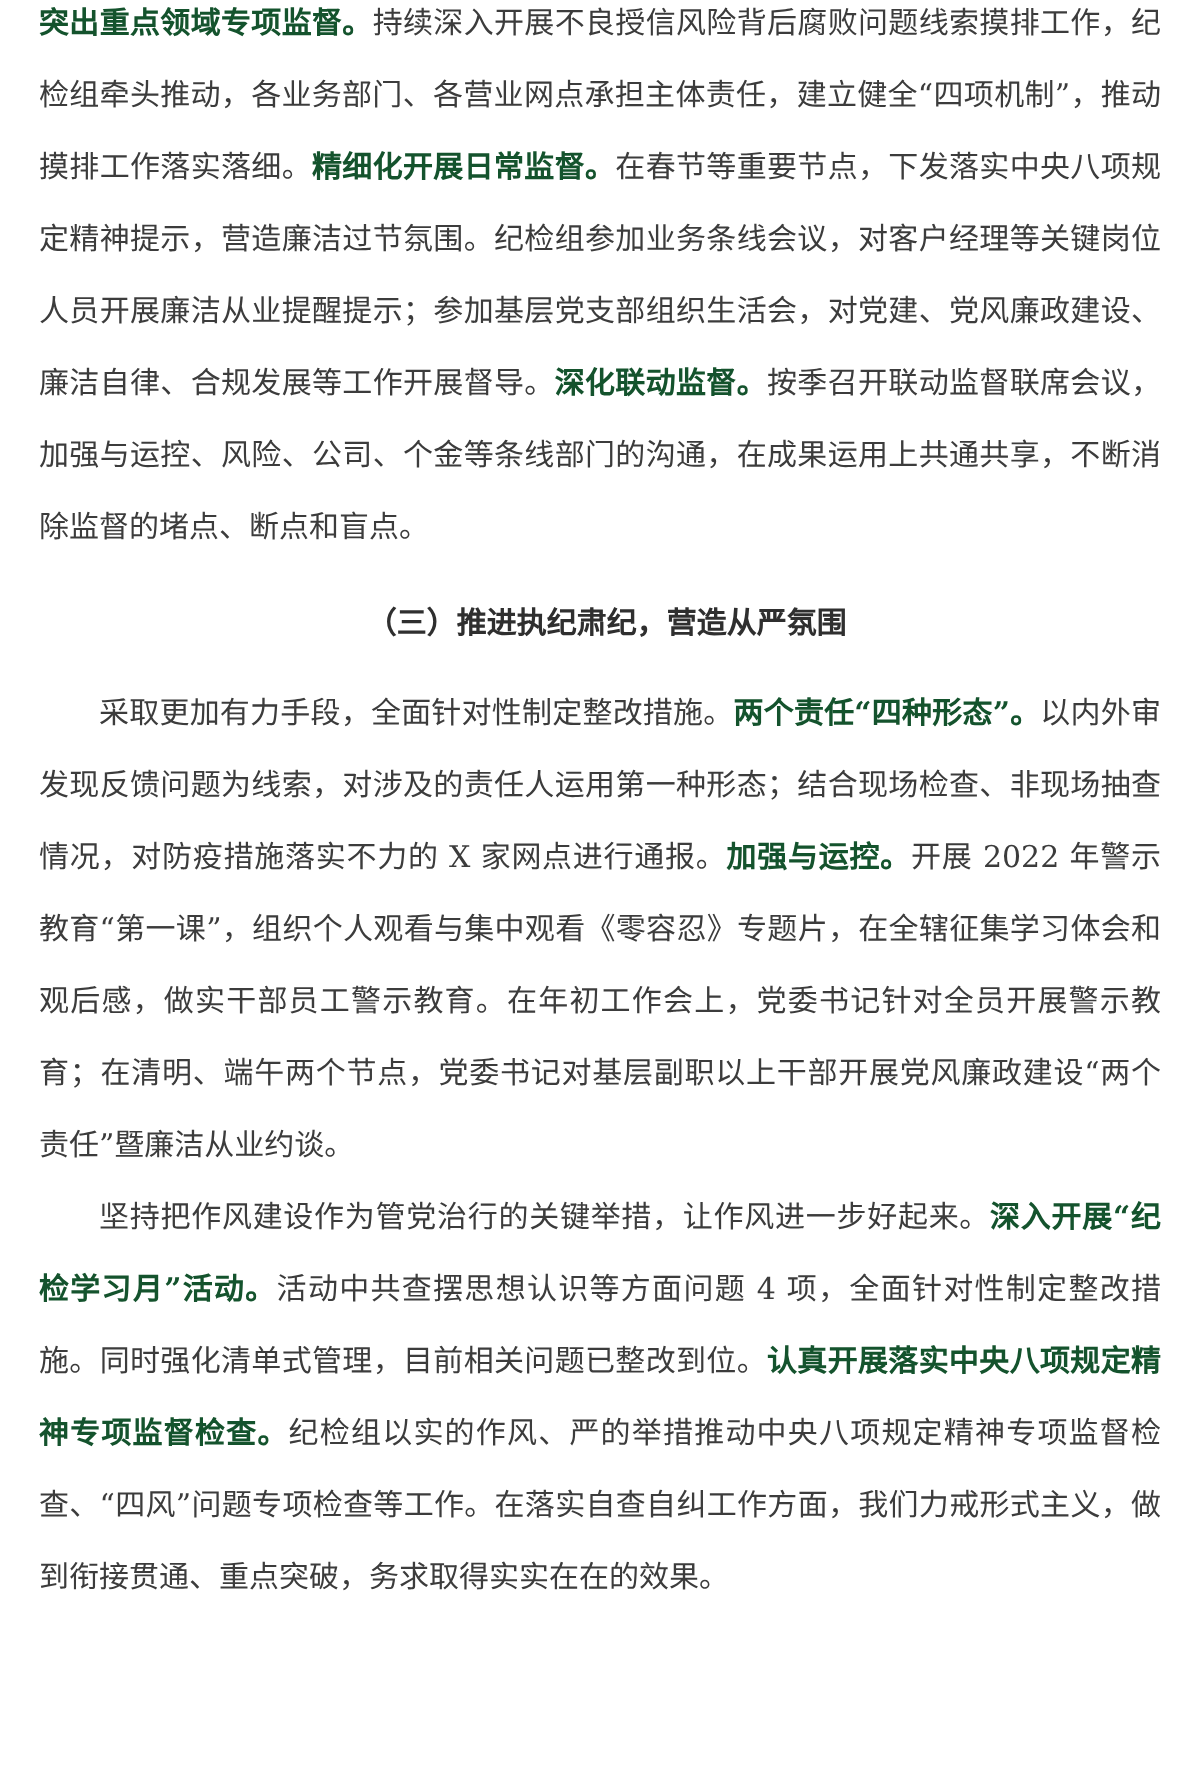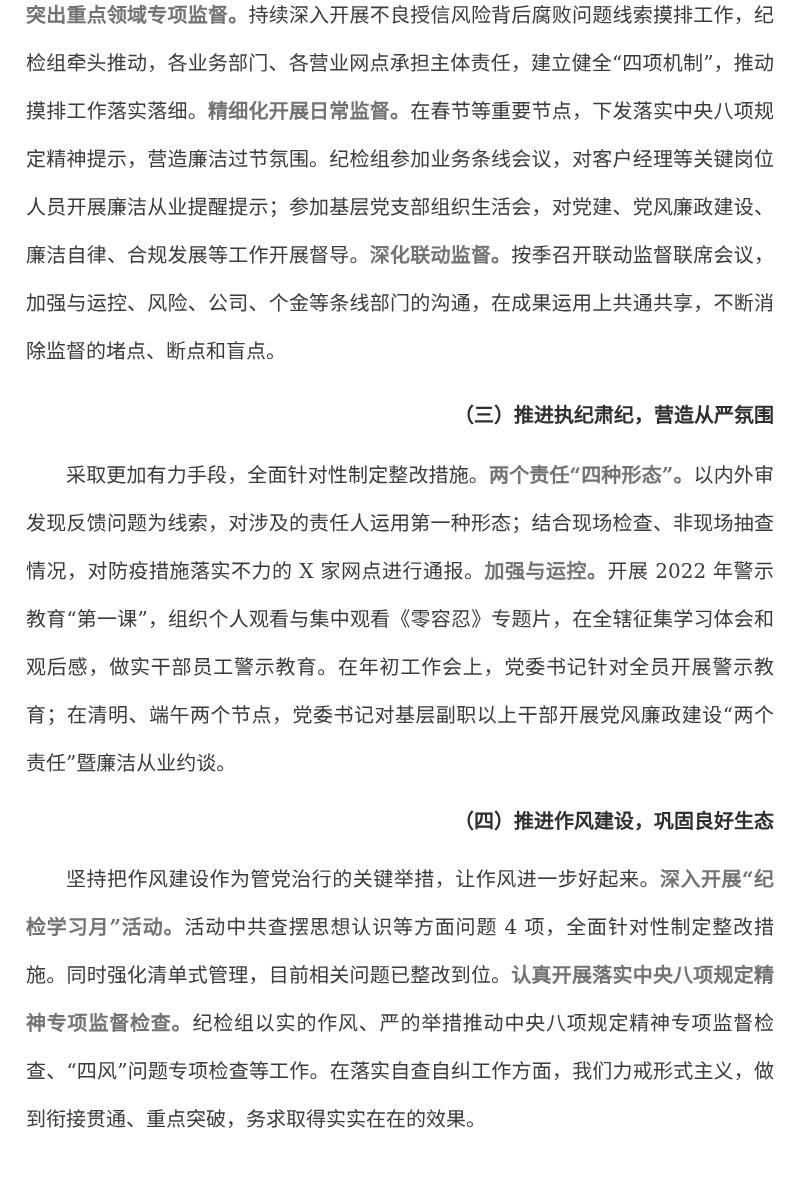--- a/index.html
+++ b/index.html
@@ -15,40 +15,39 @@
     background: #ffffff;
     color: #3c3c3c;
     font-size: 20px;
     line-height: 48px;
     text-align: justify;
   }
   .para { text-align: justify; }
   .para.first-block { margin-top: -9px; }
   .para.indent { text-indent: 2em; }
   .run { font-weight: 400; }
-  b.run { font-weight: 700; color: #737373; }
+  b.run { font-weight: 700; color: #14532d; }
   .heading {
     font-weight: 700;
     color: #2f2f2f;
     font-size: 20px;
     line-height: 48px;
     text-indent: 0.45em;
-    text-align: right;
+    text-align: center;
   }
   .heading.h-first { margin: 16px 0 12px 0; }
   .heading.h-second { margin: 10px 0 10px 0; }
 </style>
 </head>
 <body>
 
 <div class="page">
 
   <p class="para first-block"><b class="run">突出重点领域专项监督。</b><span class="run">持续深入开展不良授信风险背后腐败问题线索摸排工作，纪检组牵头推动，各业务部门、各营业网点承担主体责任，建立健全“四项机制”，推动摸排工作落实落细。</span><b class="run">精细化开展日常监督。</b><span class="run">在春节等重要节点，下发落实中央八项规定精神提示，营造廉洁过节氛围。纪检组参加业务条线会议，对客户经理等关键岗位人员开展廉洁从业提醒提示；参加基层党支部组织生活会，对党建、党风廉政建设、廉洁自律、合规发展等工作开展督导。</span><b class="run">深化联动监督。</b><span class="run">按季召开联动监督联席会议，加强与运控、风险、公司、个金等条线部门的沟通，在成果运用上共通共享，不断消除监督的堵点、断点和盲点。</span></p>
 
   <h2 class="heading h-first">（三）推进执纪肃纪，营造从严氛围</h2>
 
   <p class="para indent"><span class="run">采取更加有力手段，全面针对性制定整改措施。</span><b class="run">两个责任“四种形态”。</b><span class="run">以内外审发现反馈问题为线索，对涉及的责任人运用第一种形态；结合现场检查、非现场抽查情况，对防疫措施落实不力的 X 家网点进行通报。</span><b class="run">加强与运控。</b><span class="run">开展 2022 年警示教育“第一课”，组织个人观看与集中观看《零容忍》专题片，在全辖征集学习体会和观后感，做实干部员工警示教育。在年初工作会上，党委书记针对全员开展警示教育；在清明、端午两个节点，党委书记对基层副职以上干部开展党风廉政建设“两个责任”暨廉洁从业约谈。</span></p>
 
-  <h2 class="heading h-second">（四）推进作风建设，巩固良好生态</h2>
 
   <p class="para indent"><span class="run">坚持把作风建设作为管党治行的关键举措，让作风进一步好起来。</span><b class="run">深入开展“纪检学习月”活动。</b><span class="run">活动中共查摆思想认识等方面问题 4 项，全面针对性制定整改措施。同时强化清单式管理，目前相关问题已整改到位。</span><b class="run">认真开展落实中央八项规定精神专项监督检查。</b><span class="run">纪检组以实的作风、严的举措推动中央八项规定精神专项监督检查、“四风”问题专项检查等工作。在落实自查自纠工作方面，我们力戒形式主义，做到衔接贯通、重点突破，务求取得实实在在的效果。</span></p>
 
 </div>
 
 </body></html>

